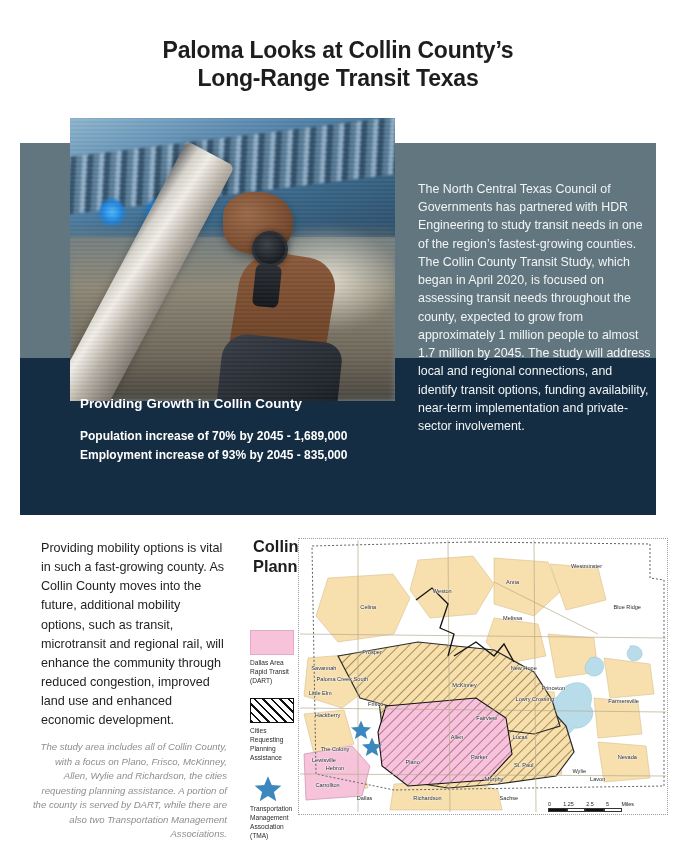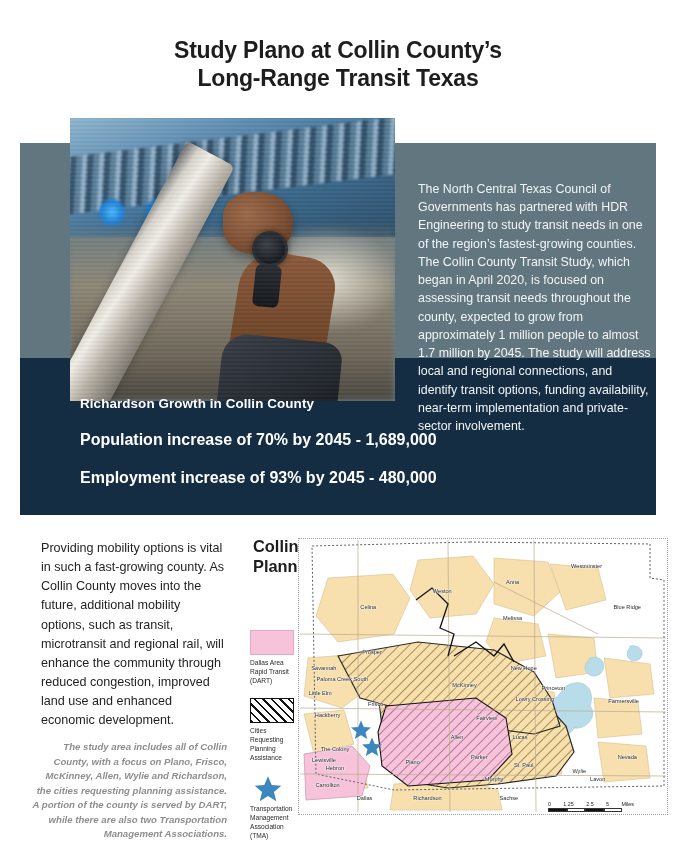--- a/index.html
+++ b/index.html
@@ -108,33 +108,32 @@
     font-size:12.4px;line-height:1.47;color:#f2f4f5;
   }
 
   
   .stats{
     position:absolute;left:80px;top:396px;width:420px;color:#ffffff;
   }
   .stats h3{
     margin:0 0 16px 0;font-size:13.4px;font-weight:bold;letter-spacing:.1px;
   }
-  .stats .row{font-size:16px;font-weight:bold;line-height:1.62;margin-top:12px;}
+  .stats .row{font-size:12px;font-weight:bold;line-height:1.62;}
   .stats .row .num{font-weight:bold;}
 
   
   .body-para{
     position:absolute;left:41px;top:539px;width:186px;
     font-size:12.6px;line-height:1.52;color:#1f1f1f;
   }
   .caption{
     position:absolute;left:30px;top:740px;width:197px;
     font-size:9.6px;line-height:1.52;font-style:italic;color:#8e8e8e;
     text-align:right;
-    font-weight:bold;
   }
 
   
   .map-title{
     position:absolute;left:253px;top:536px;width:200px;
     font-size:16.4px;line-height:1.22;font-weight:bold;color:#1d1d1d;
   }
   .map-figure{
     position:absolute;left:248px;top:533px;width:420px;height:300px;
   }
@@ -182,21 +181,21 @@
     text-shadow:0 0 2px #fff,0 0 2px #fff,0 0 2px #fff;
   }
   .map-star{position:absolute;transform:translate(-50%,-50%);}
 </style>
 </head>
 <body>
 
 <div class="page">
 
   <div class="title">
-    <span>Study Plano at Collin County’s</span>
+    <span>Paloma Looks at Collin County’s</span>
     <span class="l2">Long-Range Transit Texas</span>
   </div>
 
   <div class="slate-panel"></div>
   <div class="navy-panel"></div>
 
   <div class="photo">
     <div class="ph-sky"></div>
     <div class="ph-rail"></div>
     <div class="ph-blur-bot"></div>
@@ -208,26 +207,26 @@
     <div class="ph-arm"></div>
     <div class="ph-watch"></div>
     <div class="ph-strap"></div>
     <div class="ph-sleeve"></div>
     <div class="ph-grain"></div>
   </div>
 
   <div class="hero-para">The North Central Texas Council of Governments has partnered with HDR Engineering to study transit needs in one of the region’s fastest-growing counties. The Collin County Transit Study, which began in April 2020, is focused on assessing transit needs throughout the county, expected to grow from approximately 1 million people to almost 1.7 million by 2045. The study will address local and regional connections, and identify transit options, funding availability, near-term implementation and private-sector involvement.</div>
 
   <div class="stats">
-    <h3>Richardson Growth in Collin County</h3>
+    <h3>Providing Growth in Collin County</h3>
     <div class="row">
       <span>Population increase of 70% by 2045 - </span><span class="num">1,689,000</span>
     </div>
     <div class="row">
-      <span>Employment increase of 93% by 2045 - </span><span class="num">480,000</span>
+      <span>Employment increase of 93% by 2045 - </span><span class="num">835,000</span>
     </div>
   </div>
 
   <div class="body-para">Providing mobility options is vital in such a fast-growing county. As Collin County moves into the future, additional mobility options, such as transit, microtransit and regional rail, will enhance the community through reduced congestion, improved land use and enhanced economic development.</div>
   <div class="caption">The study area includes all of Collin County, with a focus on Plano, Frisco, McKinney, Allen, Wylie and Richardson, the cities requesting planning assistance. A portion of the county is served by DART, while there are also two Transportation Management Associations.</div>
 
   <div class="map-title">
     <div>Collin County Transit</div>
     <div>Planning Study Area</div>
   </div>

